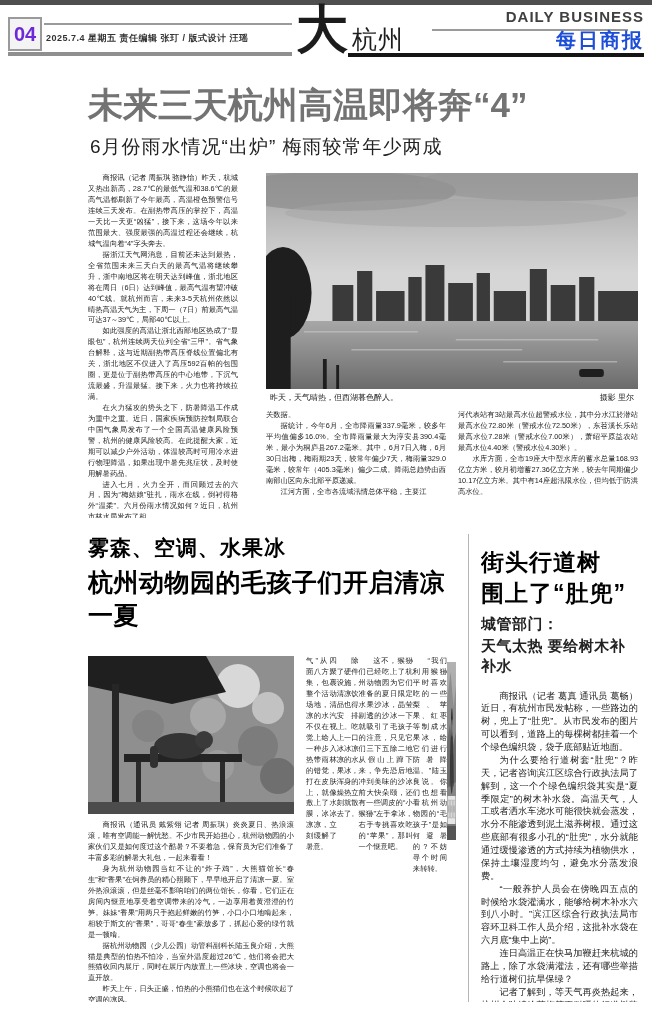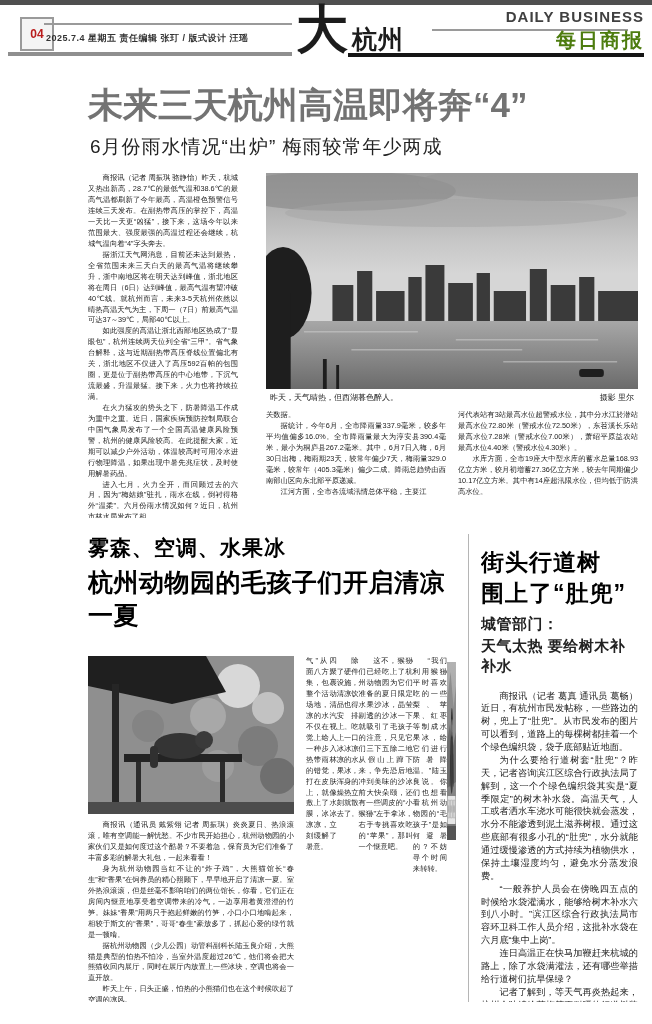--- a/index.html
+++ b/index.html
@@ -5,33 +5,33 @@
   html,body{margin:0;padding:0;}
   body{
     width:652px;height:1024px;overflow:hidden;position:relative;
     background:#ffffff;color:#1c1c1c;
     font-family:"Liberation Sans","DejaVu Sans",sans-serif;
   }
   .topbar{height:5px;background:#4f4f4f;}
   
   .header{position:relative;height:56px;}
   .pageno{
-    position:absolute;left:20px;top:12px;width:30px;height:30px;
-    border:2px solid #9a9a9a;color:#b91c1c;font-size:12px;font-weight:bold;
+    position:absolute;left:8px;top:12px;width:30px;height:30px;
+    border:2px solid #9a9a9a;color:#6d28d9;font-size:20px;font-weight:bold;
     display:flex;align-items:center;justify-content:center;background:#f4f4f4;
   }
   .rule-thin-left{position:absolute;left:44px;top:18px;width:248px;height:2px;background:#9a9a9a;}
   .dateline{position:absolute;left:46px;top:27px;font-size:9px;font-weight:bold;color:#333;letter-spacing:.5px;}
   .rule-thick-left{position:absolute;left:8px;top:47px;width:284px;height:4px;background:#8f8f8f;}
   .masthead{position:absolute;left:296px;top:-2px;display:flex;align-items:flex-start;}
   .masthead .big{font-size:52px;font-weight:bold;line-height:1;font-family:"DejaVu Serif","Liberation Serif",serif;}
-  .masthead .city{font-size:25px;font-weight:bold;margin:20px 0 4px 4px;letter-spacing:1px;}
+  .masthead .city{font-size:25px;font-weight:normal;margin:20px 0 4px 4px;letter-spacing:1px;}
   .rule-thin-right{position:absolute;left:432px;top:24px;width:196px;height:2px;background:#9a9a9a;}
   .brand-en{position:absolute;right:8px;top:3px;font-size:15px;font-weight:bold;color:#404040;letter-spacing:1px;}
-  .brand-cn{position:absolute;right:8px;top:22px;font-size:20px;font-weight:bold;color:#4d7c0f;letter-spacing:2px;}
+  .brand-cn{position:absolute;right:8px;top:22px;font-size:20px;font-weight:bold;color:#1d4ed8;letter-spacing:2px;}
   .rule-thick-right{position:absolute;left:348px;top:48px;right:8px;height:4px;background:#151515;}
   
   .main-head{margin:24px 14px 0 88px;}
   .main-head h1{margin:0;font-size:35px;line-height:1.15;letter-spacing:0px;color:#737373;}
   .main-head h2{margin:9px 0 0 2px;font-size:19px;font-weight:normal;color:#222;letter-spacing:1px;}
   .main-body{margin:13px 14px 0 88px;display:flex;gap:28px;height:345px;overflow:hidden;}
   .bodytext p{margin:0;text-indent:2em;text-align:justify;}
   .bodytext p.noindent{text-indent:0;}
   .col1{width:150px;flex:none;font-size:7.3px;line-height:1.5;}
   .main-right{flex:1;display:flex;flex-direction:column;}

